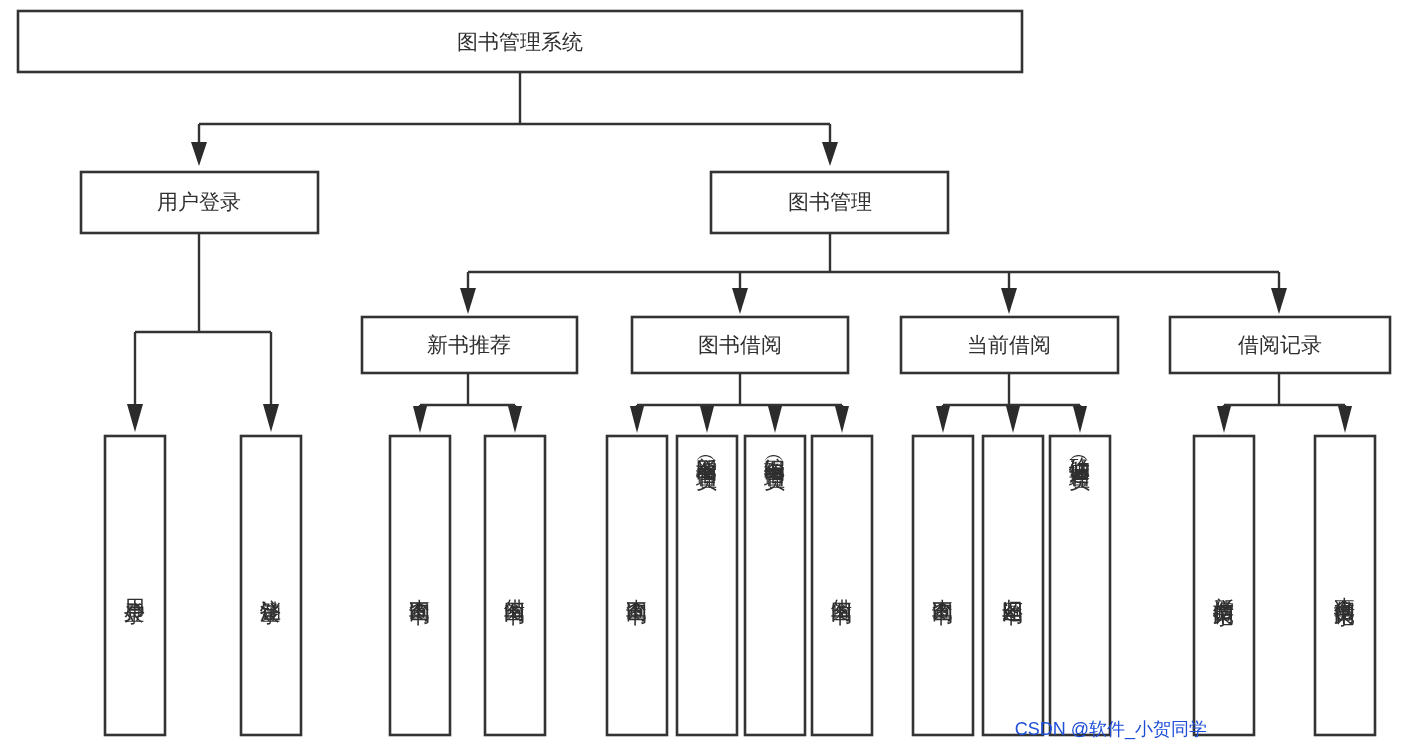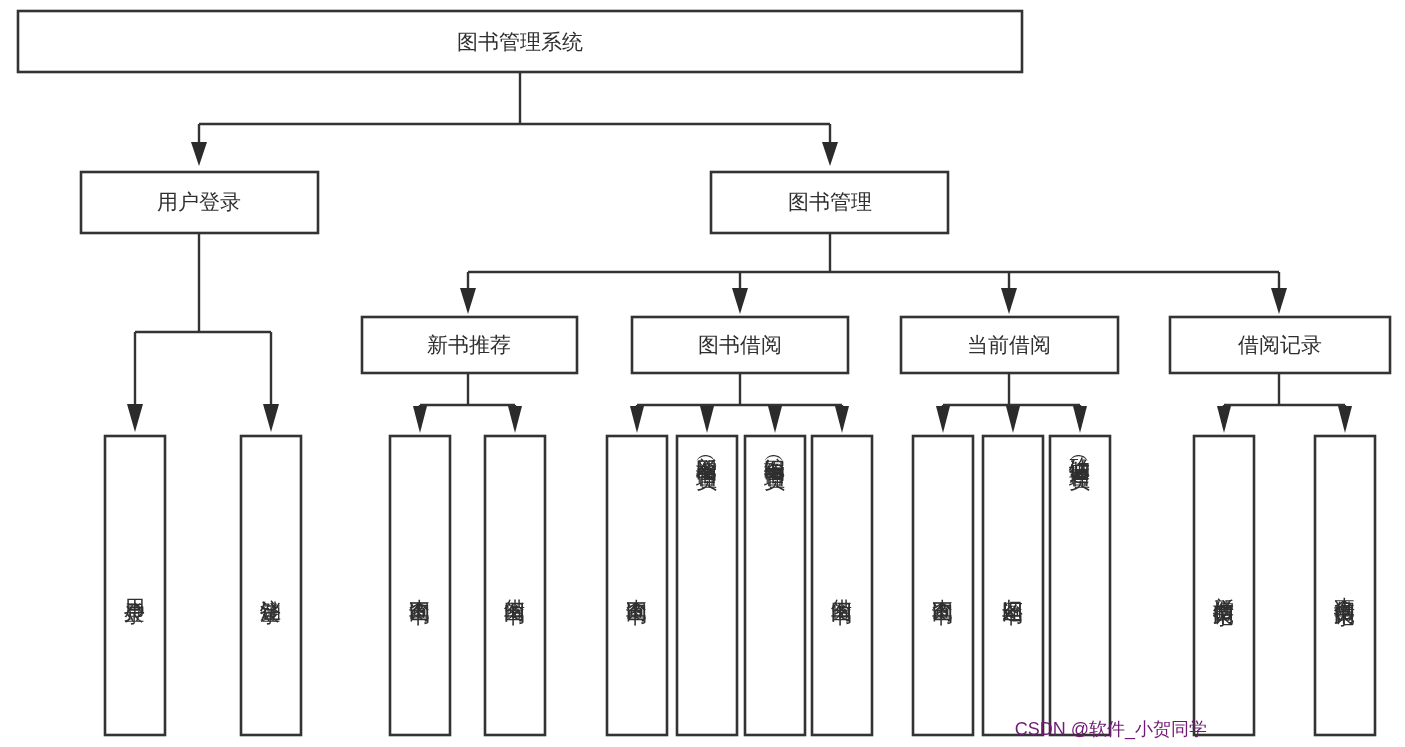--- a/index.html
+++ b/index.html
@@ -65,21 +65,21 @@
     letter-spacing: 2px;
     line-height: 1;
     white-space: nowrap;
   }
   .watermark {
     position: absolute;
     right: 14px;
     bottom: 6px;
     font-family: "Liberation Sans", "DejaVu Sans", sans-serif;
     font-size: 18px;
-    color: #701a75;
+    color: #1d4ed8;
     white-space: nowrap;
     pointer-events: none;
   }
 </style>
 </head>
 <body>
 
 <div id="diagram-root">
 
   <svg id="flow-svg" viewBox="0 0 1405 747">

